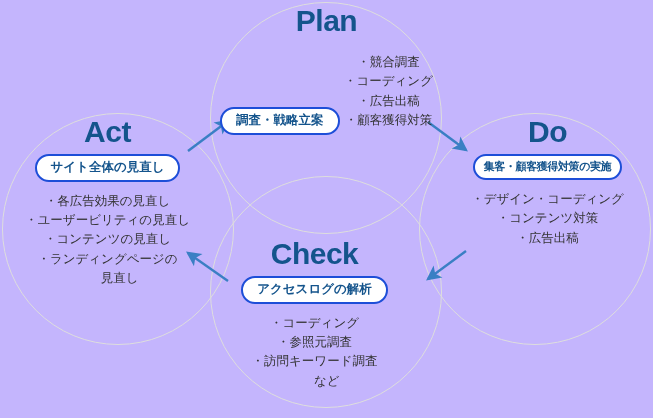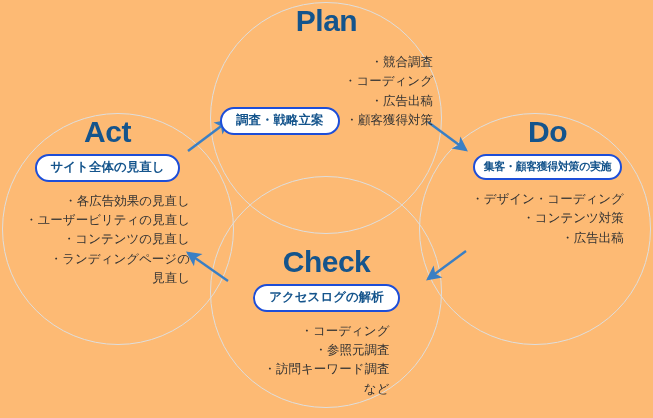--- a/index.html
+++ b/index.html
@@ -7,21 +7,21 @@
     padding: 0;
     background: #ffffff;
   }
   body {
     font-family: "Liberation Sans", "DejaVu Sans", sans-serif;
   }
   #diagram {
     position: relative;
     width: 653px;
     height: 418px;
-    background: #fdba74;
+    background: #c4b5fd;
     overflow: hidden;
   }
   .arrows-layer {
     position: absolute;
     left: 0;
     top: 0;
     width: 653px;
     height: 418px;
     pointer-events: none;
   }
@@ -60,35 +60,35 @@
   }
   .pill.tight {
     font-size: 11px;
     padding: 5px 9px 6px 9px;
     letter-spacing: -0.4px;
   }
   .items {
     list-style: none;
     margin: 10px 0 0 0;
     padding: 0;
-    text-align: right;
+    text-align: center;
     display: inline-block;
   }
   .items li {
     font-size: 12.5px;
     color: #333333;
     line-height: 1.55;
     white-space: pre-line;
     text-indent: -0.95em;
     padding-left: 0.95em;
   }
   
   #node-plan  { left: 212px; top: 6px;   width: 229px; }
   #node-do    { left: 442px; top: 117px; width: 211px; }
-  #node-check { left: 212px; top: 239px; width: 229px; margin-top: 8px; }
+  #node-check { left: 200px; top: 239px; width: 229px; }
   #node-act   { left: 2px;   top: 117px; width: 211px; }
 
   #circle-plan  { left: 210px; top: 2px;   width: 232px; height: 232px; }
   #circle-do    { left: 419px; top: 113px; width: 232px; height: 232px; }
   #circle-check { left: 210px; top: 176px; width: 232px; height: 232px; }
   #circle-act   { left: 2px;   top: 113px; width: 232px; height: 232px; }
 </style>
 </head>
 <body>
 

